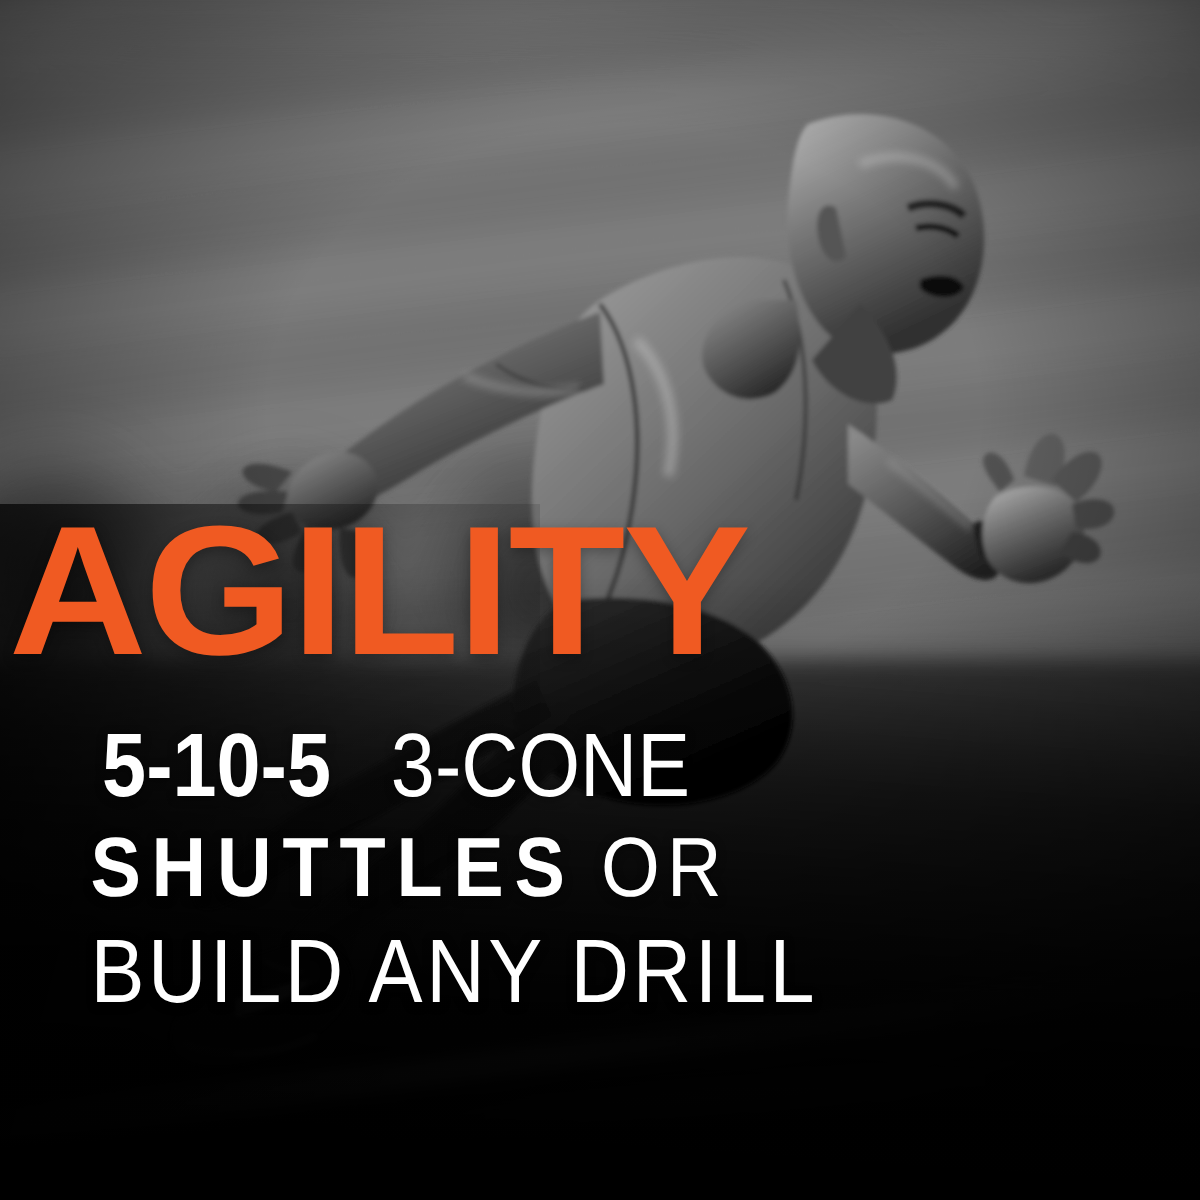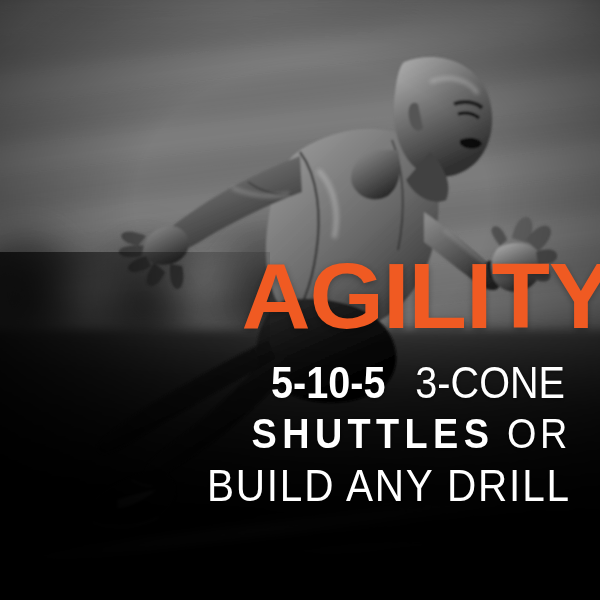--- a/index.html
+++ b/index.html
@@ -132,21 +132,21 @@
     width: 45%;
     background: linear-gradient(105deg, rgba(0,0,0,0.72) 0%, rgba(0,0,0,0.2) 58%, rgba(0,0,0,0) 100%);
     pointer-events: none;
   }
 
   
   .text-block {
     position: absolute;
     left: 16px; right: 0;
     top: 252px;
-    text-align: right;
+    text-align: left;
     pointer-events: none;
   }
 
   .headline {
     display: block;
     color: #F05A22;
     font-family: "Liberation Sans Narrow", "Liberation Sans", sans-serif;
     font-weight: bold;
     font-size: 92px;
     line-height: 0.96;

